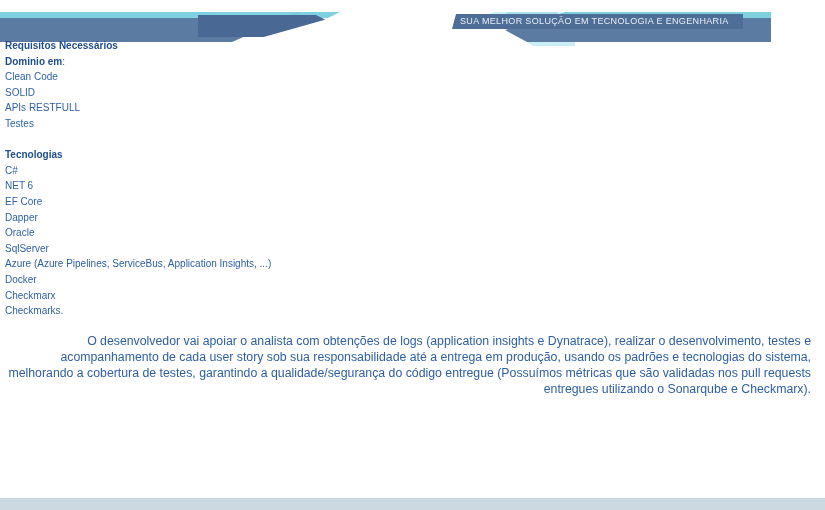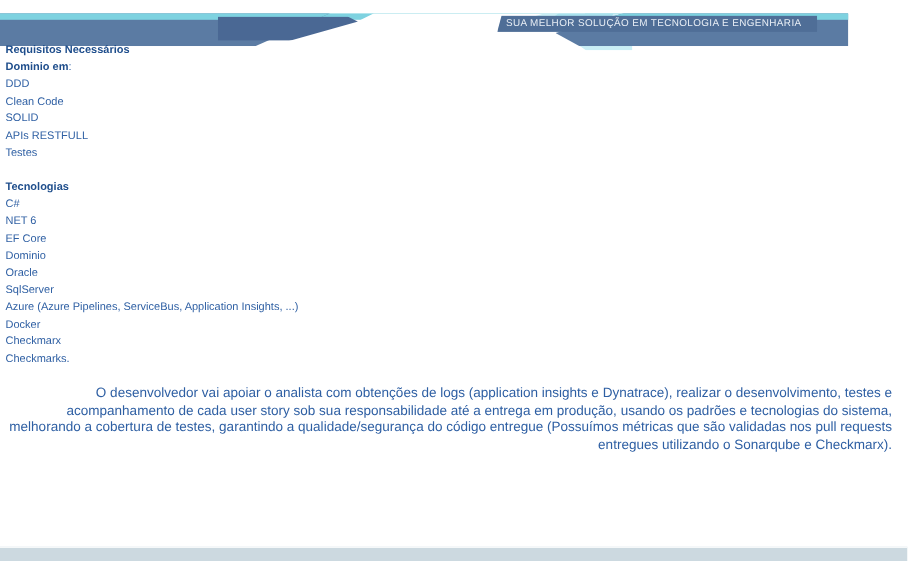--- a/index.html
+++ b/index.html
@@ -182,35 +182,34 @@
 
   <div class="hdr-ribbon"></div>
   <div class="hdr-tagline">SUA MELHOR SOLUÇÃO EM TECNOLOGIA E ENGENHARIA</div>
 </div>
 
 <div class="content">
 
   <div class="block">
     <div class="line head">Requisitos Necessários</div>
     <div class="line head"><span>Dominio em</span><span class="tail">:</span></div>
-    <div class="line">DDD</div>
     <div class="line">Clean Code</div>
     <div class="line">SOLID</div>
     <div class="line">APIs RESTFULL</div>
     <div class="line">Testes</div>
   </div>
 
   <div class="spacer"></div>
 
   <div class="block">
     <div class="line head">Tecnologias</div>
     <div class="line">C#</div>
     <div class="line">NET 6</div>
     <div class="line">EF Core</div>
-    <div class="line">Dominio</div>
+    <div class="line">Dapper</div>
     <div class="line">Oracle</div>
     <div class="line">SqlServer</div>
     <div class="line">Azure (Azure Pipelines, ServiceBus, Application Insights, ...)</div>
     <div class="line">Docker</div>
     <div class="line">Checkmarx</div>
     <div class="line">Checkmarks.</div>
   </div>
 
   <div class="spacer"></div>
 

